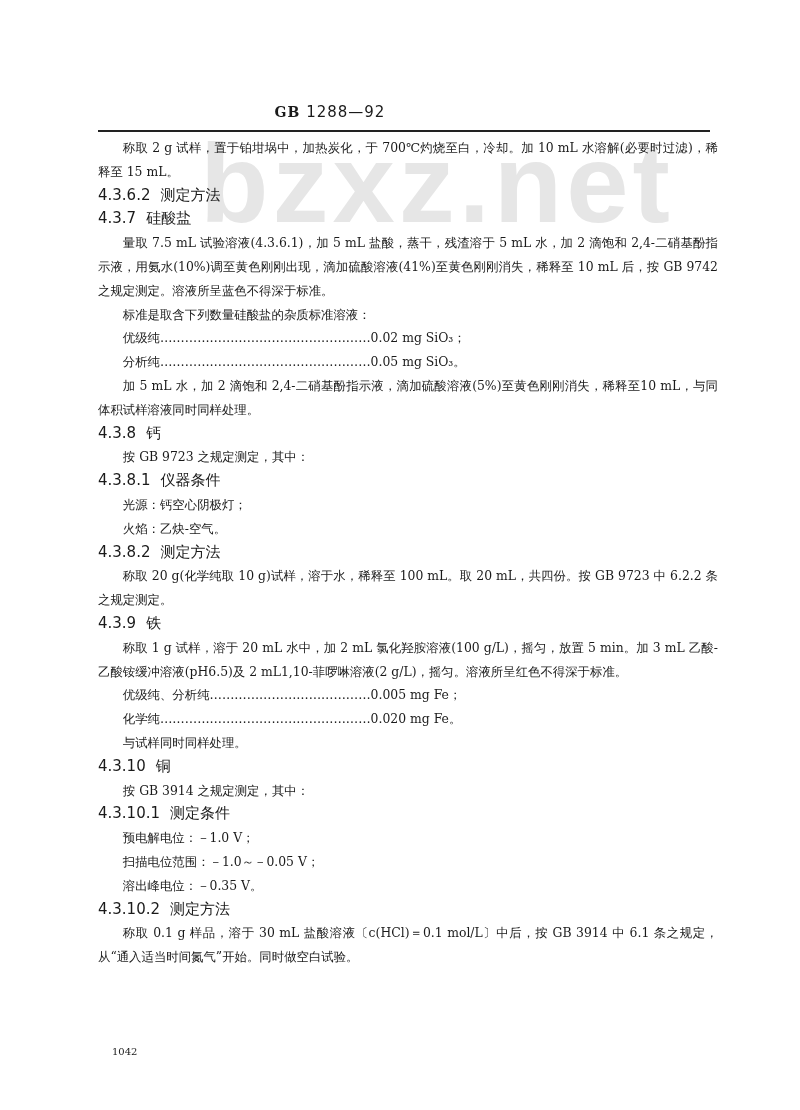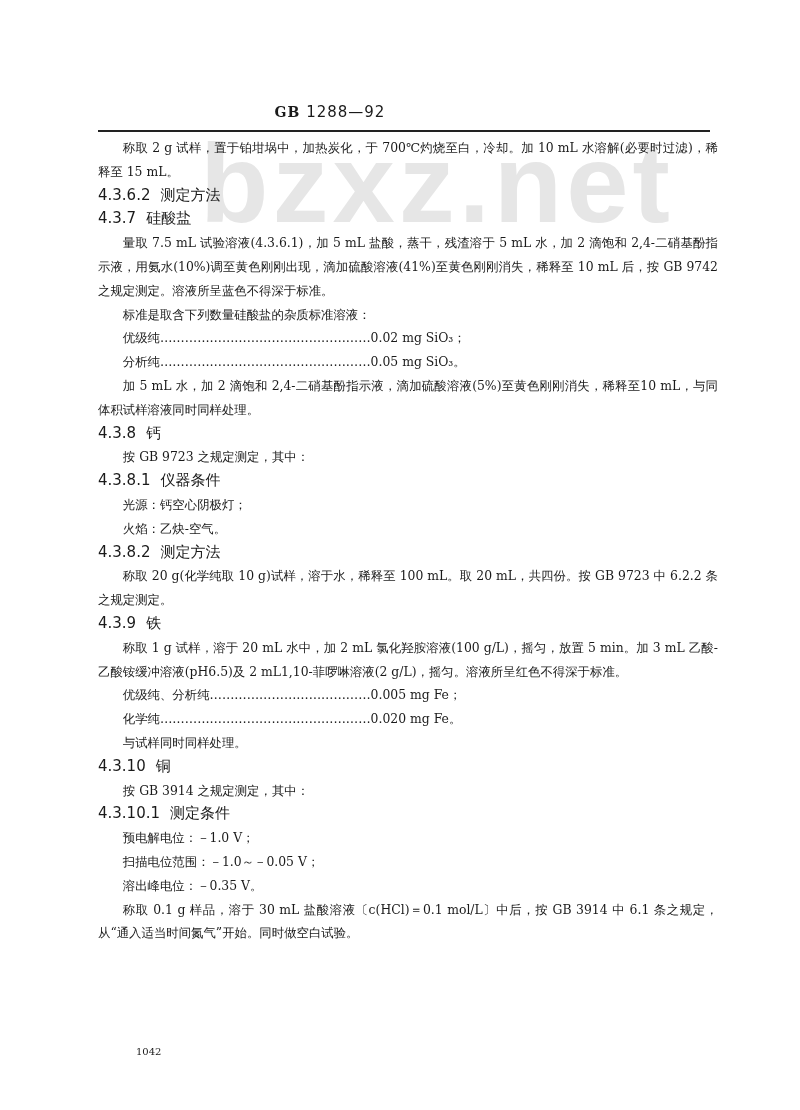--- a/index.html
+++ b/index.html
@@ -69,21 +69,20 @@
       font-family: "DejaVu Sans", "Liberation Sans", sans-serif;
       font-size: 15px;
     }
     .h .num { display: inline-block; margin-right: 10px; }
     .footer {
       position: absolute;
       left: 112px;
       top: 1046px;
       font-size: 10px;
       z-index: 1;
-      margin-left: 24px;
     }
   </style>
 </head>
 <body>
 
 <div class="page">
   <div class="watermark">bzxz.net</div>
 
   <div class="header">
     <span class="gb">GB</span>
@@ -111,17 +110,18 @@
       <div class="p">称取 1 g 试样，溶于 20 mL 水中，加 2 mL 氯化羟胺溶液(100 g/L)，摇匀，放置 5 min。加 3 mL 乙酸-乙酸铵缓冲溶液(pH6.5)及 2 mL1,10-菲啰啉溶液(2 g/L)，摇匀。溶液所呈红色不得深于标准。</div>
       <div class="p2">优级纯、分析纯…………………………………0.005 mg Fe；</div>
       <div class="p2">化学纯……………………………………………0.020 mg Fe。</div>
       <div class="p2">与试样同时同样处理。</div>
       <div class="h"><span class="num">4.3.10</span><span>铜</span></div>
       <div class="p2">按 GB 3914 之规定测定，其中：</div>
       <div class="h"><span class="num">4.3.10.1</span><span>测定条件</span></div>
       <div class="p2">预电解电位：－1.0 V；</div>
       <div class="p2">扫描电位范围：－1.0～－0.05 V；</div>
       <div class="p2">溶出峰电位：－0.35 V。</div>
+      <div class="h"><span class="num">4.3.10.2</span><span>测定方法</span></div>
       <div class="p">称取 0.1 g 样品，溶于 30 mL 盐酸溶液〔c(HCl)＝0.1 mol/L〕中后，按 GB 3914 中 6.1 条之规定，从“通入适当时间氮气”开始。同时做空白试验。</div>
     </div>
 
   <div class="footer">1042</div>
 </div>
 
 </body></html>

